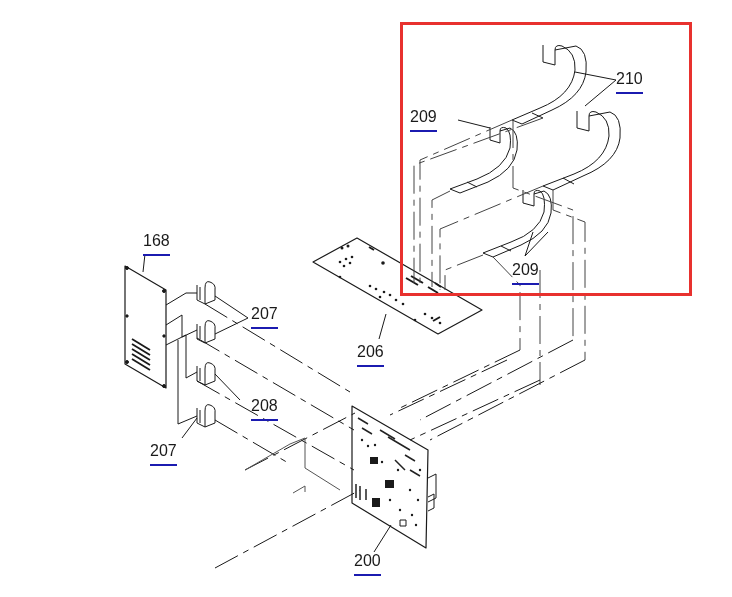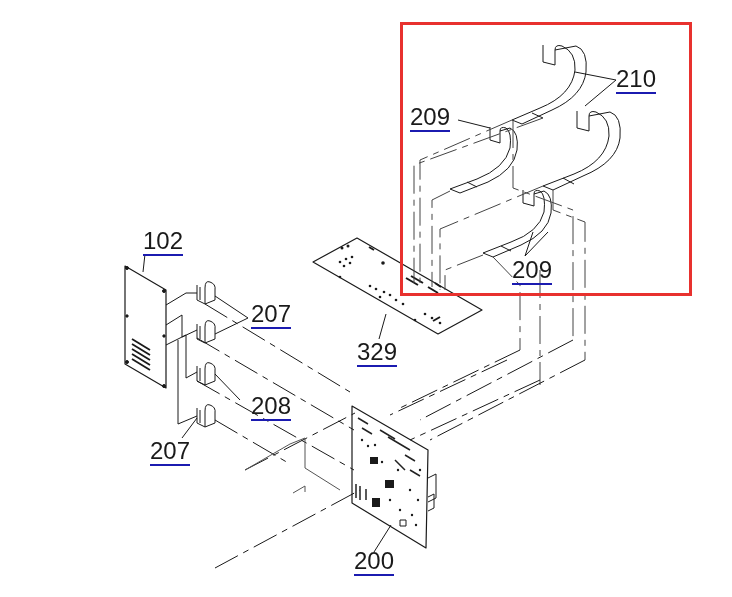--- a/index.html
+++ b/index.html
@@ -1,18 +1,18 @@
 <!DOCTYPE html>
 <html><head>
 <meta charset="utf-8">
 <style>
   html,body{margin:0;padding:0;background:#ffffff;}
   body{width:732px;height:597px;position:relative;overflow:hidden;font-family:"Liberation Sans",sans-serif;}
   #diagram{position:absolute;left:0;top:0;width:732px;height:597px;}
-  .lbl{position:absolute;font-size:24px;color:#1a1a1a;line-height:26px;letter-spacing:0px;}
+  .lbl{position:absolute;font-size:16px;color:#1a1a1a;line-height:26px;letter-spacing:0px;}
   .lbl span{display:inline-block;border-bottom:2px solid #1b1bb0;padding-bottom:0px;}
   #highlight{position:absolute;border:3px solid #e8312e;box-sizing:border-box;}
 </style>
 </head>
 <body>
 
 <div id="diagram">
 <svg width="732" height="597" viewBox="0 0 732 597" xmlns="http://www.w3.org/2000/svg">
   <g fill="none" stroke="#1a1a1a" stroke-width="1" stroke-linejoin="round">
 
@@ -190,19 +190,19 @@
       <rect x="400" y="520" width="6" height="6"></rect>
     </g>
   </g>
 </svg>
 
 <div id="highlight" style="left: 400px; top: 22px; width: 292px; height: 274px; border-color: rgb(232, 49, 46);"></div>
 
 <div class="lbl" style="left:616px;top:66px;"><span>210</span></div>
 <div class="lbl" style="left:410px;top:104px;"><span>209</span></div>
 <div class="lbl" style="left:512px;top:257px;"><span>209</span></div>
-<div class="lbl" style="left:143px;top:228px;"><span>102</span></div>
+<div class="lbl" style="left:143px;top:228px;"><span>168</span></div>
 <div class="lbl" style="left:251px;top:301px;"><span>207</span></div>
-<div class="lbl" style="left:357px;top:339px;"><span>329</span></div>
+<div class="lbl" style="left:357px;top:339px;"><span>206</span></div>
 <div class="lbl" style="left:239px;top:393px;margin-left:12px;"><span>208</span></div>
 <div class="lbl" style="left:150px;top:438px;"><span>207</span></div>
 <div class="lbl" style="left:354px;top:548px;"><span>200</span></div>
 </div>
 
 </body></html>

